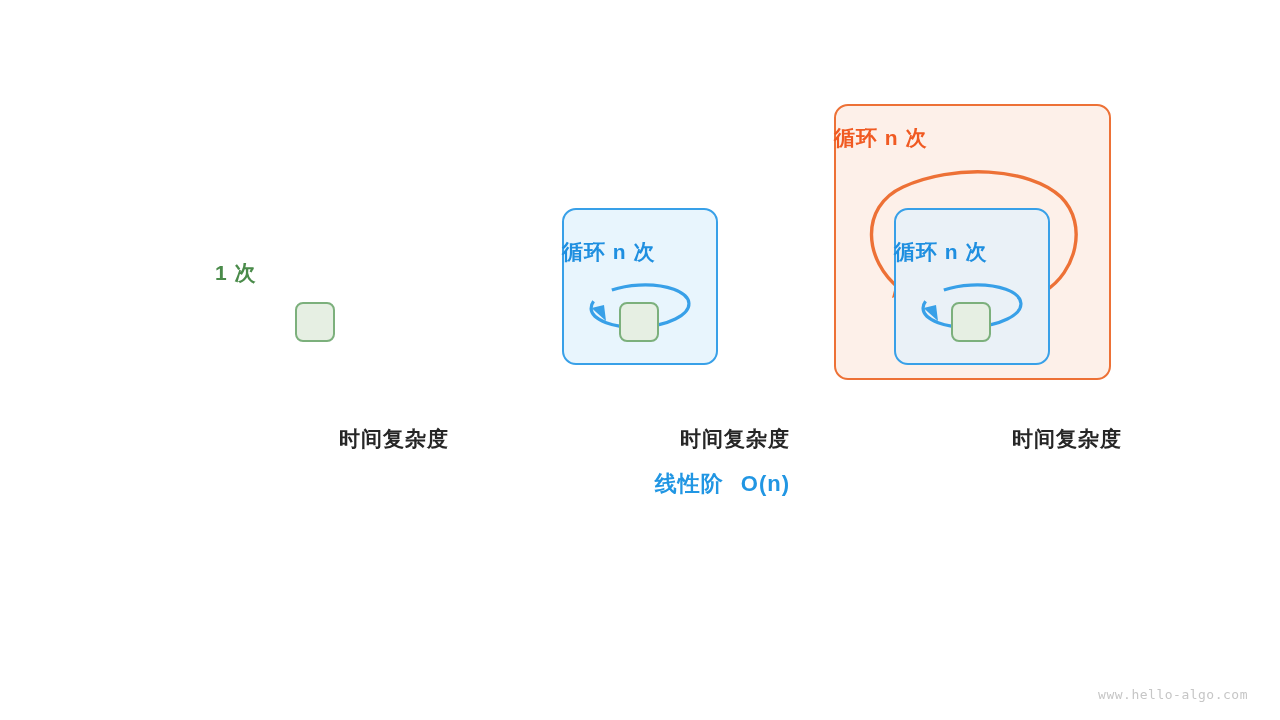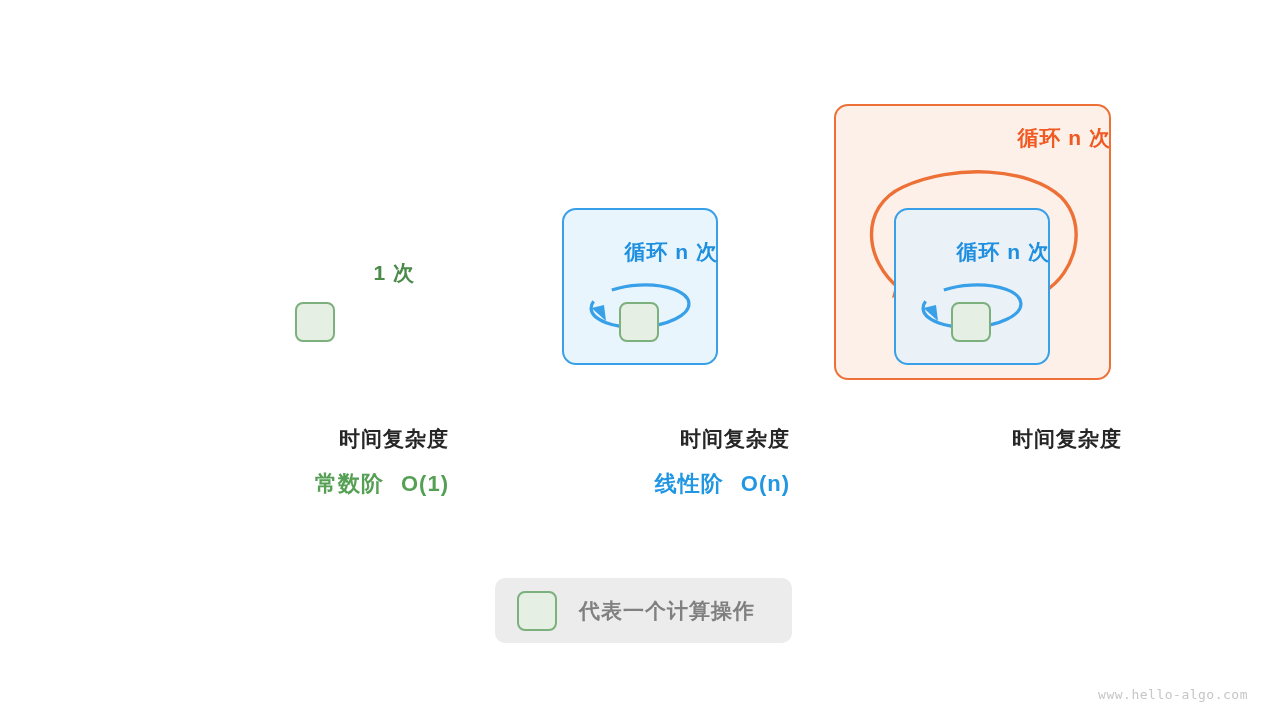--- a/index.html
+++ b/index.html
@@ -51,21 +51,21 @@
     position: absolute;
     border: 2px solid #ed7136;
     border-radius: 14px;
     background: #fdf0e9;
     box-sizing: border-box;
   }
 
   
   .caption {
     position: absolute;
-    text-align: right;
+    text-align: left;
     font-size: 21px;
     font-weight: 700;
     letter-spacing: 1px;
     white-space: nowrap;
   }
   .caption-blue { color: #1f8fe0; }
   .caption-orange { color: #f05a22; }
   .caption-green { color: #4a8b4a; }
 
   
@@ -194,38 +194,30 @@
     <svg class="arrow-svg" style="left:916px; top:278px;" width="112" height="70" viewBox="0 0 112 70">
       <ellipse cx="56" cy="28" rx="49" ry="21" fill="none" stroke="#38a0e8" stroke-width="3.2" transform="rotate(-3 56 28)" stroke-dasharray="240 22" stroke-dashoffset="118"></ellipse>
       <path d="M 7.5 30 L 22 43 L 20 27 Z" fill="#38a0e8"></path>
     </svg>
 
     <div class="op-box" style="left:951px; top:302px;"></div>
   </div>
 
   <div class="label-group" style="left:149px; top:428px;">
     <div class="label-title">时间复杂度</div>
-    <div class="label-order order-green">
-      <span>常数阶</span>
-      <span style="display:inline-block;width:10px;"></span><span>O(1)</span>
-    </div>
   </div>
 
   <div class="label-group" style="left:490px; top:428px;">
     <div class="label-title">时间复杂度</div>
     <div class="label-order order-blue">
       <span>线性阶</span>
       <span style="display:inline-block;width:10px;"></span><span>O(n)</span>
     </div>
   </div>
 
   <div class="label-group" style="left:822px; top:428px;">
     <div class="label-title">时间复杂度</div>
   </div>
 
-  <div class="legend">
-    <div class="legend-swatch"></div>
-    <div class="legend-text">代表一个计算操作</div>
-  </div>
 
   <div class="watermark">www.hello-algo.com</div>
 
 </div>
 
 </body></html>

